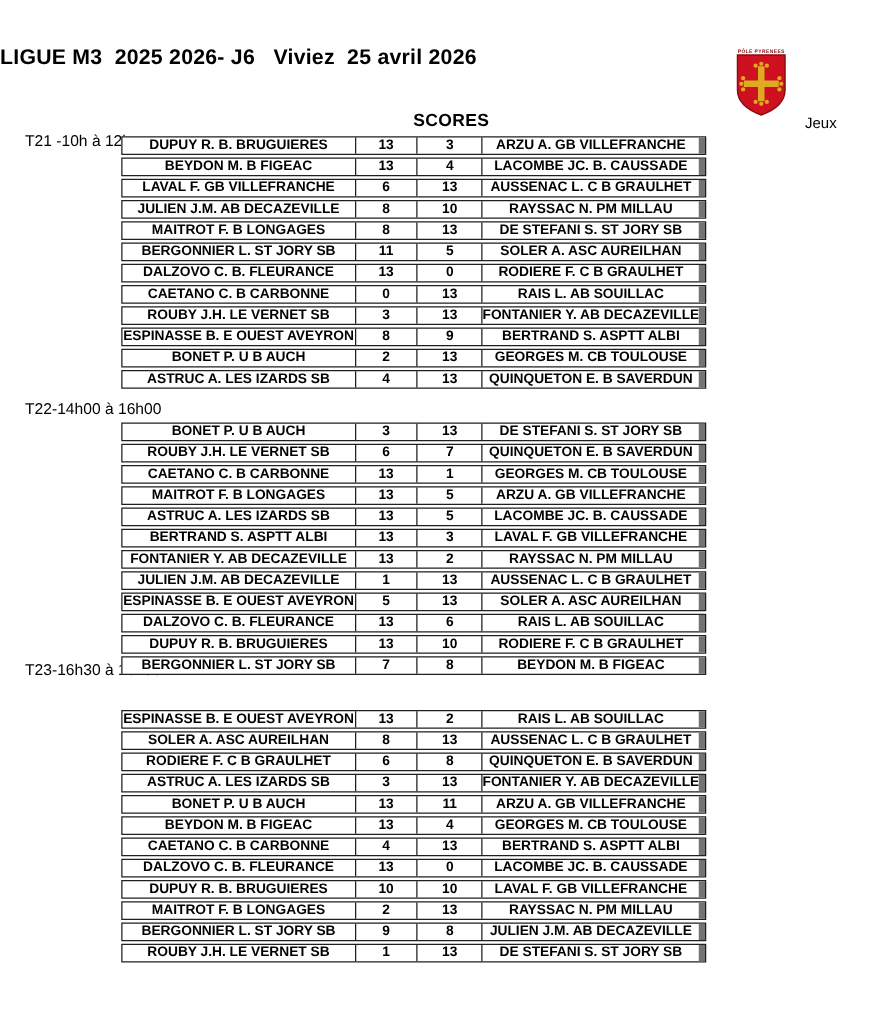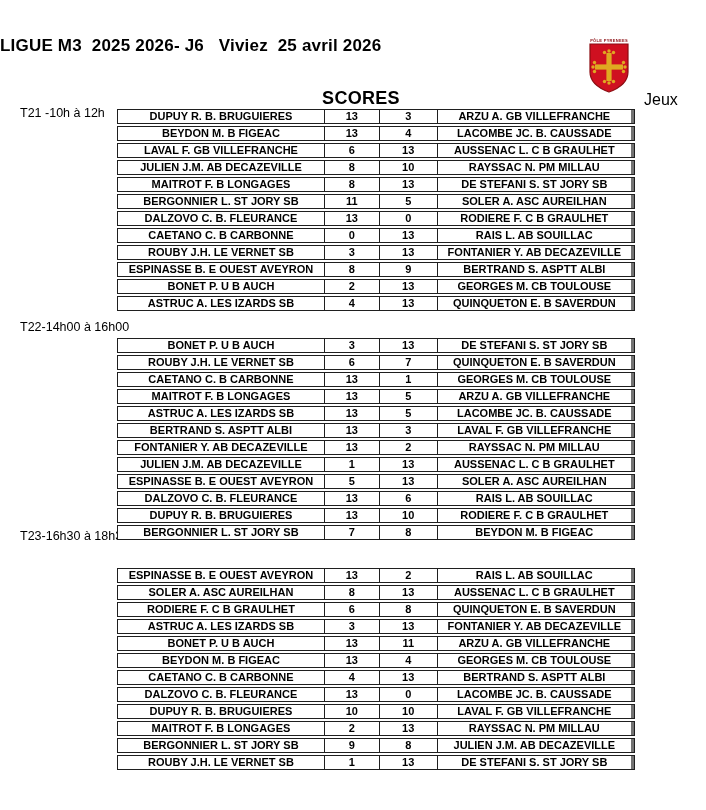--- a/index.html
+++ b/index.html
@@ -11,54 +11,54 @@
   .page{position:absolute;inset:0;}
 
   .doc-title{
     position:absolute;top:36px;left:0;width:706px;
     box-sizing:border-box;
     font-size:17px;font-weight:bold;white-space:pre;letter-spacing:.2px;
   }
   .scores-heading{
     position:absolute;top:88px;left:0;width:706px;
     text-align:center;padding-left:16px;box-sizing:border-box;
-    font-size:18px;font-weight:bold;letter-spacing:.3px;
+    font-size:14px;font-weight:bold;letter-spacing:.3px;
   }
   .jeux-heading{
-    position:absolute;top:91px;left:644px;font-size:16px;
+    position:absolute;top:91px;left:644px;font-size:12px;
   }
 
   
   .logo{position:absolute;left:584px;top:38px;width:50px;text-align:center;}
   .logo-banner{
     font-size:4px;font-weight:bold;color:#8b0d12;letter-spacing:.3px;
     line-height:5px;white-space:nowrap;
   }
   .logo svg{display:block;margin:0 auto;}
 
   
   .session-label{
     position:absolute;left:20px;font-size:12.5px;color:#000;z-index:1;white-space:nowrap;
   }
 
   
-  .session-rows{position:absolute;left:97px;width:518px;z-index:2;margin-left:20px;}
+  .session-rows{position:absolute;left:97px;width:468px;z-index:2;}
   .match-row{
     display:flex;height:15px;margin-bottom:2px;background:#fff;
     border:1px solid #1f1f1f;box-sizing:border-box;
     font-size:11px;font-weight:bold;line-height:13px;
   }
   .match-row .cell{
     display:flex;align-items:center;justify-content:center;
     box-sizing:border-box;white-space:nowrap;overflow:hidden;
   }
   .cell.name-l{width:215px;border-right:1px solid #1f1f1f;}
   .cell.score-l{width:57px;border-right:1px solid #1f1f1f;}
   .cell.score-r{width:60px;border-right:1px solid #1f1f1f;}
-  .cell.name-r{width:204px;border-right:3px solid #737373;}
+  .cell.name-r{width:204px;border-right:5px solid #737373;}
   .cell.jeu{flex:1;font-style:italic;font-weight:600;}
 </style>
 </head>
 <body>
 
 <div class="page">
 
   <div class="doc-title">LIGUE M3  2025 2026- J6   Viviez  25 avril 2026</div>
 
   <div class="logo">

